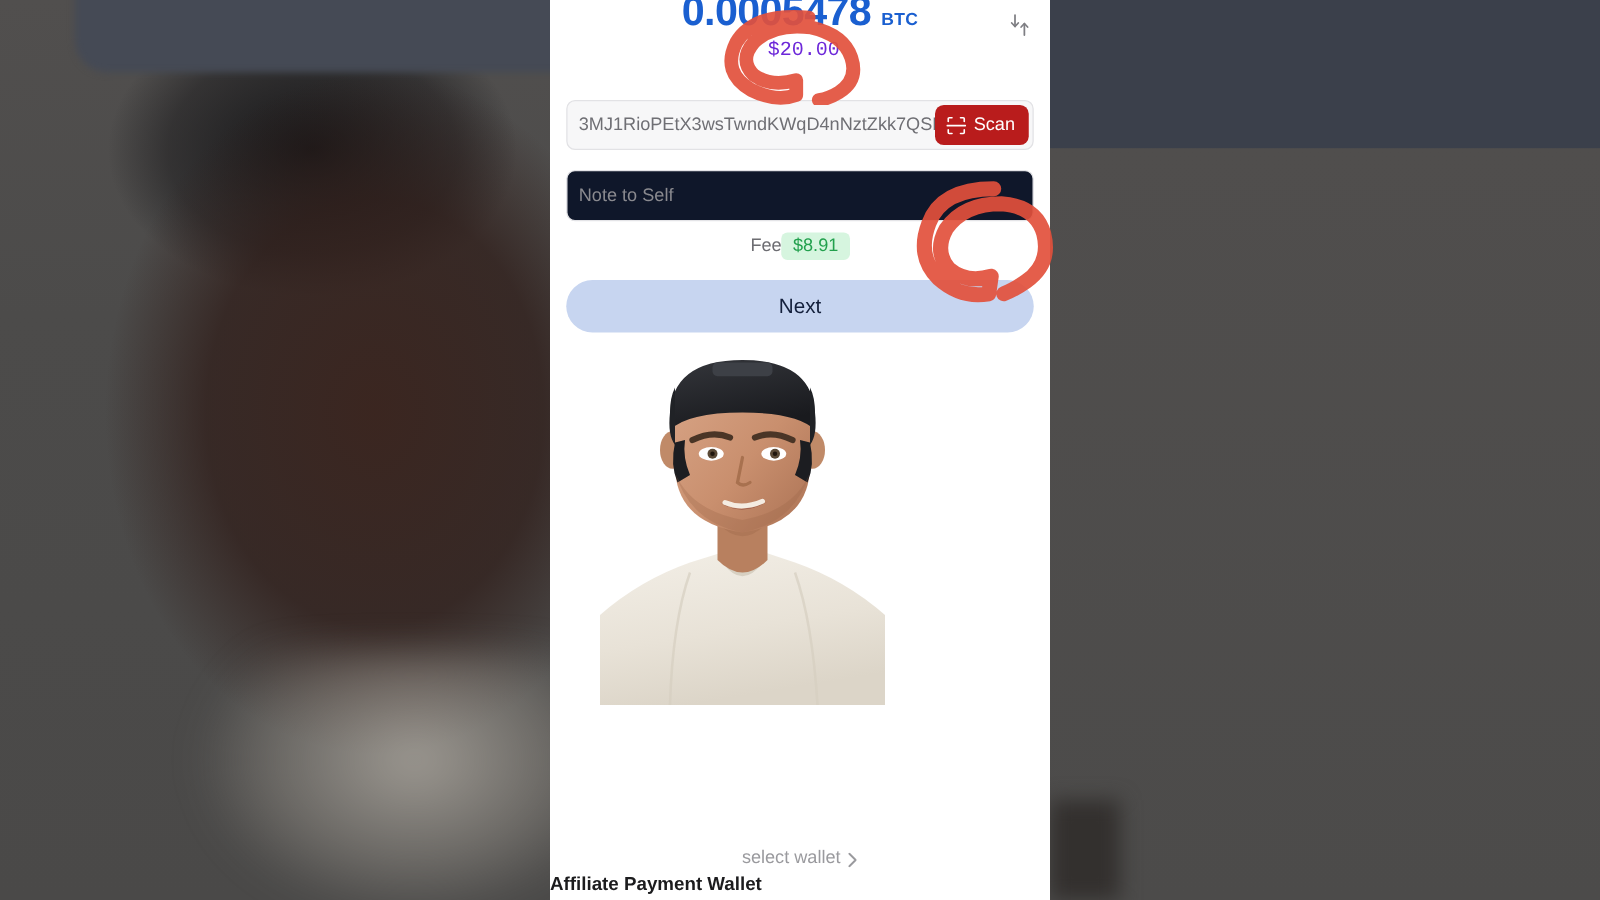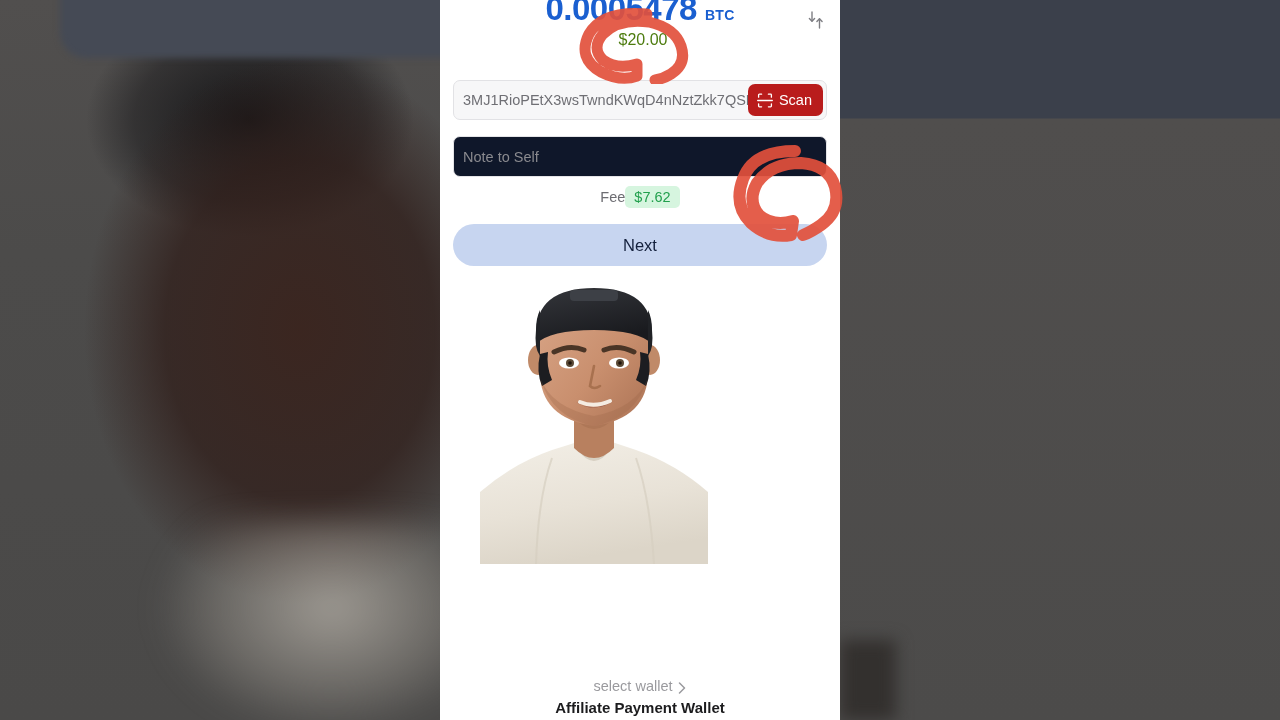--- a/index.html
+++ b/index.html
@@ -69,21 +69,21 @@
     font-size:33px; font-weight:700; color:#1a5fd0;
     letter-spacing:-0.5px; line-height:1;
   }
   .amount-unit {
     font-size:14px; font-weight:700; color:#1a5fd0;
     letter-spacing:0.3px;
   }
   .amount-fiat {
     position:absolute; left:3px; top:31px; width:400px;
     text-align:center;
-    font-size:16px; color:#4d7c0f;
+    font-size:16px; color:#6d28d9;font-family:Liberation Mono, monospace;
   }
 
   .swap-icon {
     position:absolute; right:13px; top:8px;
     width:22px; height:24px;
     cursor:pointer;
   }
 
   
   .addr-wrap {
@@ -161,21 +161,20 @@
   
   .wallet-sel {
     position:absolute; left:0; top:678px; width:400px;
     display:flex; align-items:flex-end; justify-content:center; gap:6px;
     cursor:pointer;
   }
   .wallet-sel-label { font-size:14.5px; color:#9a9a9e; }
   .chev { width:8px; height:12px; }
   .wallet-name {
     position:absolute; left:0; top:699px; width:400px;
-    text-align:center;
     font-size:15px; font-weight:700; color:#1c1c1e;
   }
 
   
   .marker { position:absolute; pointer-events:none; }
   #marker-amount { left:575px; top:6px;  width:125px; height:78px; }
   #marker-fee    { left:733px; top:143px; width:112px; height:108px; }
 </style>
 </head>
 <body>
@@ -221,21 +220,21 @@
         <span class="scan-label">Scan</span>
       </div>
     </div>
 
     <div class="note-wrap">
       <span class="note-ph">Note to Self</span>
     </div>
 
     <div class="fee-row">
       <span class="fee-label">Fee</span>
-      <span class="fee-value">$7.62</span>
+      <span class="fee-value">$8.91</span>
     </div>
 
     <div class="next-btn">
       <span class="next-label">Next</span>
     </div>
 
     <svg class="person" viewBox="0 0 232 296">
       <defs>
         <linearGradient id="skin" x1="0" y1="0" x2="1" y2="1">
           <stop offset="0%" stop-color="#d9a688"></stop>

